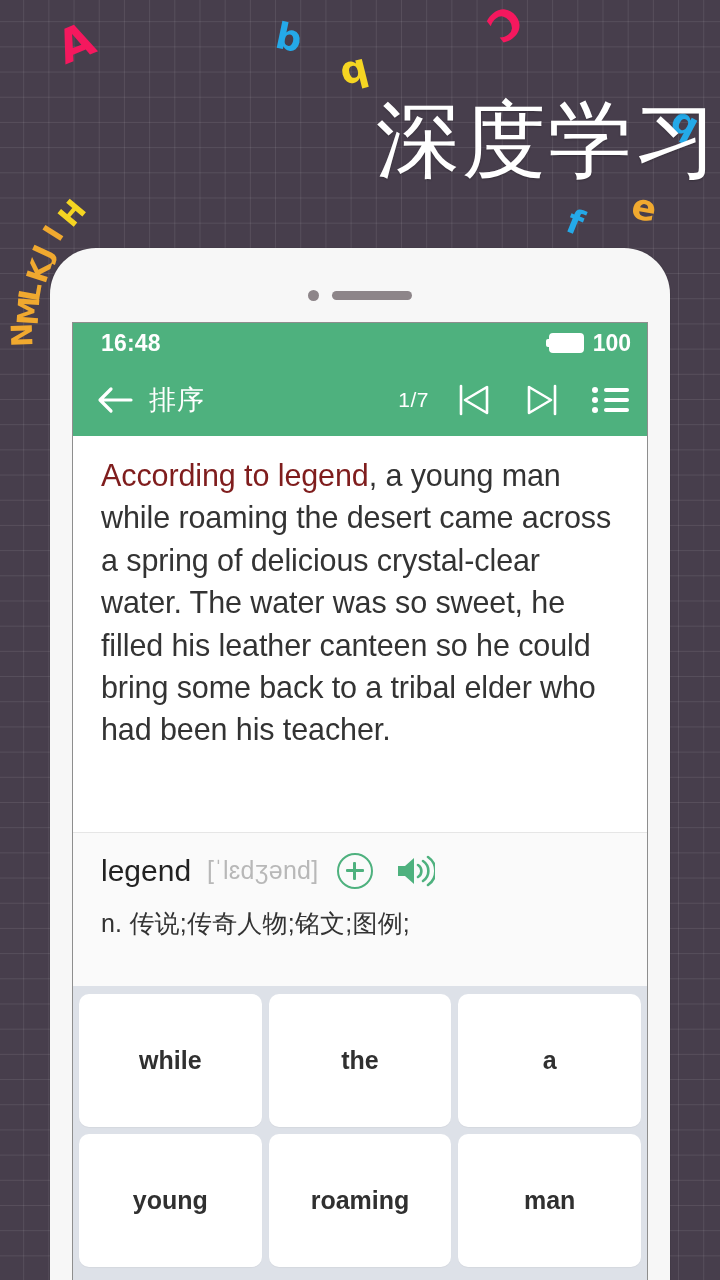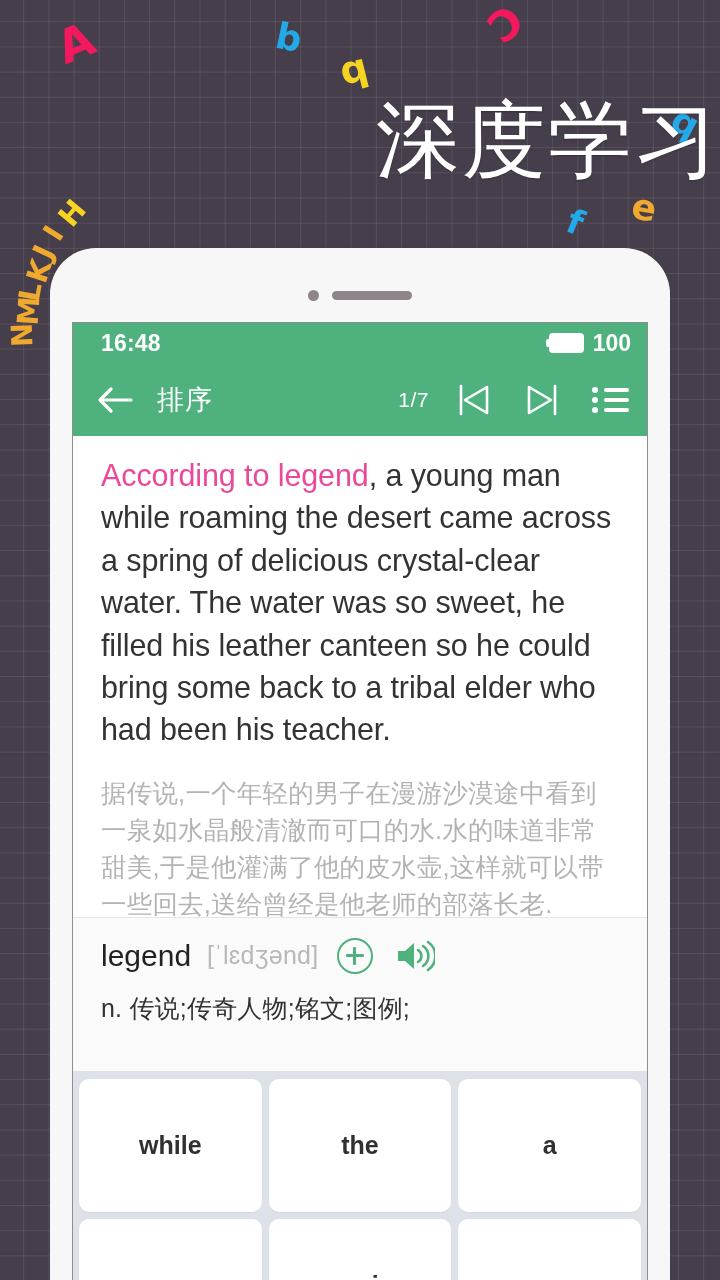--- a/index.html
+++ b/index.html
@@ -111,40 +111,40 @@
     height:73px;
     background:#4eb17e;
     display:flex;
     align-items:center;
     padding:0 18px 0 20px;
     color:#ffffff;
     flex:0 0 auto;
     gap:4px;
   }
   #back-arrow { width:44px; height:36px; flex:0 0 auto; }
-  #app-title { font-size:27px; margin-left:16px; letter-spacing:1px; }
+  #app-title { font-size:27px; margin-left:8px; letter-spacing:1px; }
   #page-counter { margin-left:auto; font-size:21px; letter-spacing:0.5px; }
   .navbtn { width:46px; height:38px; flex:0 0 auto; margin-left:18px; }
   #list-icon { width:38px; height:30px; flex:0 0 auto; margin-left:22px; }
 
   
   #reading {
     flex:1 1 auto;
     padding:18px 28px 0 28px;
     background:#ffffff;
     overflow:hidden;
     border-bottom:1px solid #e6e6e6;
   }
   #passage-en {
     font-size:30.5px;
     line-height:1.39;
     color:#333333;
     letter-spacing:-0.1px;
   }
-  #passage-en .hl { color:#ec4899; }
+  #passage-en .hl { color:#7f1d1d; }
   #passage-zh {
     margin-top:24px;
     font-size:25.5px;
     line-height:1.46;
     color:#b3b3b3;
     letter-spacing:0.2px;
   }
 
   
   #dictionary {
@@ -269,21 +269,20 @@
           <circle cx="4" cy="25" r="3" fill="#fff"></circle>
           <rect x="13" y="3" width="25" height="4" rx="2" fill="#fff"></rect>
           <rect x="13" y="13" width="25" height="4" rx="2" fill="#fff"></rect>
           <rect x="13" y="23" width="25" height="4" rx="2" fill="#fff"></rect>
         </svg>
       </span>
     </div>
 
     <div id="reading">
       <p id="passage-en"><span class="hl">According to legend</span><span>, a young man while roaming the desert came across a spring of delicious crystal-clear water. The water was so sweet, he filled his leather canteen so he could bring some back to a tribal elder who had been his teacher.</span></p>
-      <p id="passage-zh">据传说,一个年轻的男子在漫游沙漠途中看到一泉如水晶般清澈而可口的水.水的味道非常甜美,于是他灌满了他的皮水壶,这样就可以带一些回去,送给曾经是他老师的部落长老.</p>
     </div>
 
     <div id="dictionary">
       <div id="dict-head">
         <span id="dict-word">legend</span>
         <span id="dict-phonetic">[ˈlɛdʒənd]</span>
         <span id="add-word-button"></span>
         <span id="speak-button">
           <svg viewBox="0 0 40 34" width="40" height="34">
             <path d="M3 12 H10 L19 4 V30 L10 22 H3 Z" fill="#4eb17e"></path>

